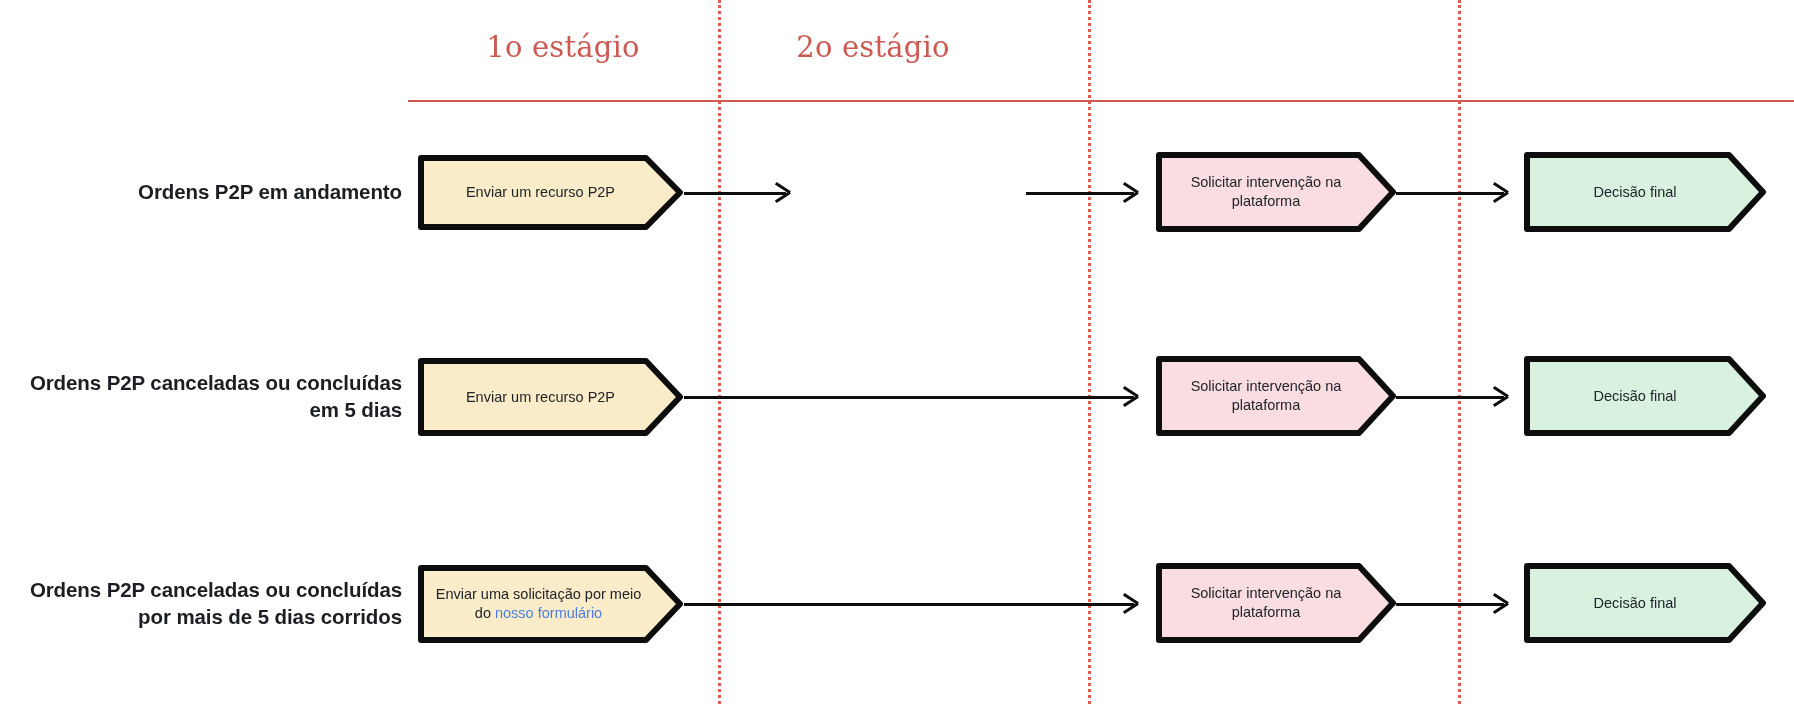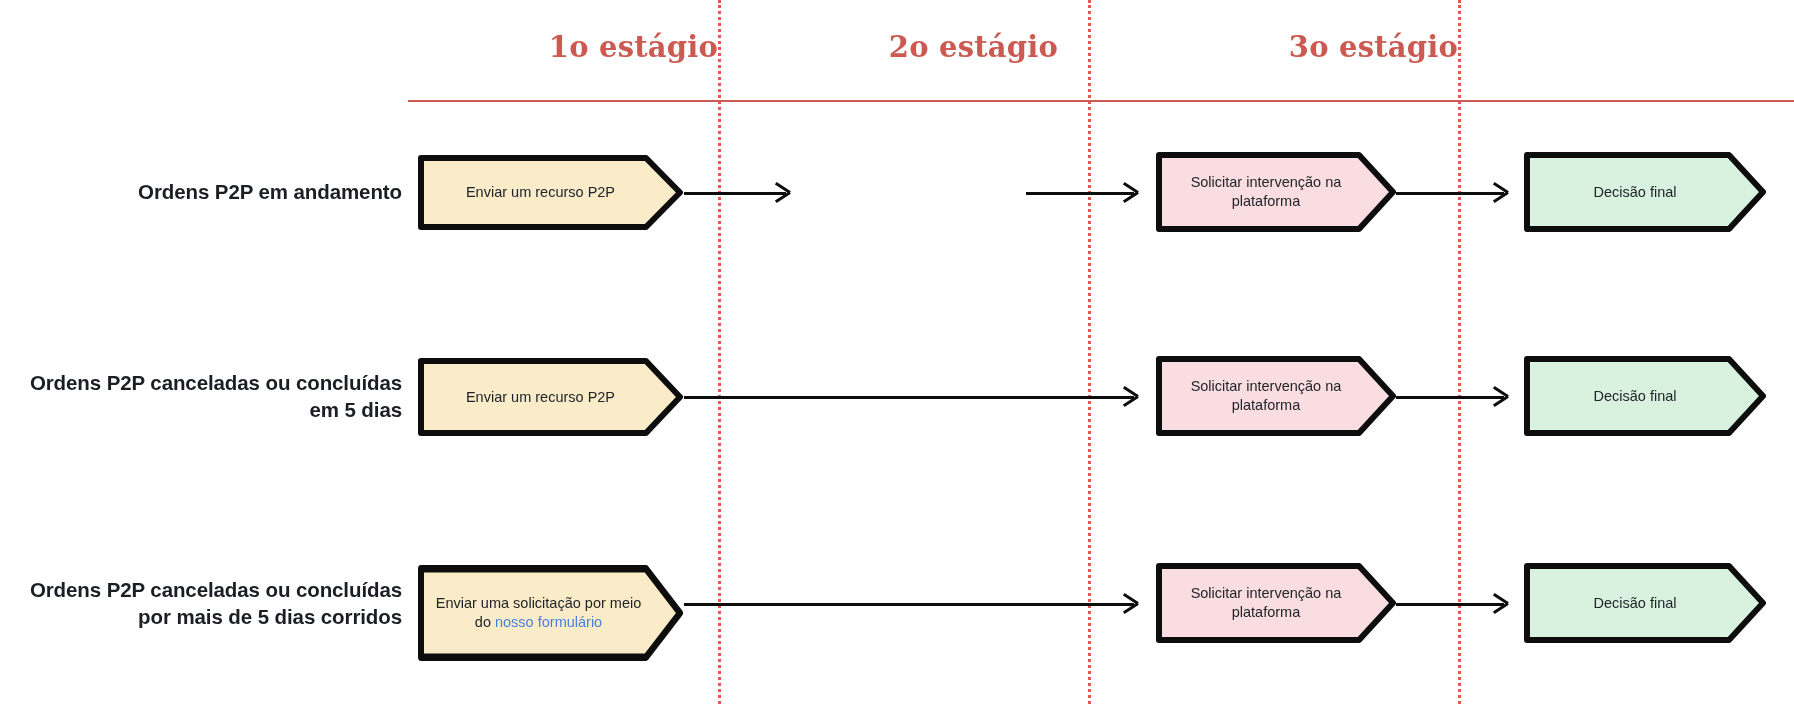--- a/index.html
+++ b/index.html
@@ -9,24 +9,24 @@
     font-family:"Liberation Sans", sans-serif;
     overflow:hidden;
     position:relative;
   }
   #canvas{position:absolute;inset:0;}
 
   
   .stage-header{
     position:absolute;
     top:30px;
-    text-align:right;
+    text-align:center;
     color:#cc5a52;
     font-family:"DejaVu Serif", serif;
-    font-weight:700;
+    font-weight:400;
     font-size:29px;
     letter-spacing:.2px;
     white-space:nowrap;
   }
   .hrule{
     position:absolute;
     left:408px; right:0; top:100px;
     height:2px;
     background:#cc5a52;
   }
@@ -90,21 +90,20 @@
 <body>
 
 <div id="canvas">
 
   <div class="vdot" style="left:718px;"></div>
   <div class="vdot" style="left:1088px;"></div>
   <div class="vdot" style="left:1458px;"></div>
 
   <div class="stage-header" style="left:408px;width:310px;">1o estágio</div>
   <div class="stage-header" style="left:688px;width:370px;">2o estágio</div>
-  <div class="stage-header" style="left:1088px;width:370px;">3o estágio</div>
 
   <div class="hrule"></div>
 
   <div class="row-label" style="top:178px;">
     <div>Ordens P2P em andamento</div>
   </div>
 
   <div class="chev" style="left:418px;top:155px;width:265px;height:75px;">
     <svg viewBox="0 0 265 75" preserveAspectRatio="none">
       <polygon points="3,3 228,3 262,37.5 228,72 3,72" fill="#faecc8" stroke="#0d0d0d" stroke-width="6" stroke-linejoin="round"></polygon>
@@ -166,21 +165,21 @@
       <polygon points="3,3 205,3 239,40 205,77 3,77" fill="#d9f2e0" stroke="#0d0d0d" stroke-width="6" stroke-linejoin="round"></polygon>
     </svg>
     <span class="lbl">Decisão final</span>
   </div>
 
   <div class="row-label" style="top:576px;">
     <div>Ordens P2P canceladas ou concluídas</div>
     <div>por mais de 5 dias corridos</div>
   </div>
 
-  <div class="chev" style="left:418px;top:565px;width:265px;height:96px;padding:0 34px 0 10px;">
+  <div class="chev" style="left:418px;top:565px;width:265px;height:78px;padding:0 34px 0 10px;">
     <svg viewBox="0 0 265 78" preserveAspectRatio="none">
       <polygon points="3,3 228,3 262,39 228,75 3,75" fill="#faecc8" stroke="#0d0d0d" stroke-width="6" stroke-linejoin="round"></polygon>
     </svg>
     <span class="lbl"><span>Enviar uma solicitação por meio do </span><span class="link">nosso formulário</span></span>
   </div>
 
   <div class="conn" style="left:684px;top:603px;width:450px;"></div>
   <div class="arrowhead" style="left:1136px;top:603px;"></div>
 
   <div class="chev" style="left:1156px;top:563px;width:240px;height:80px;">

